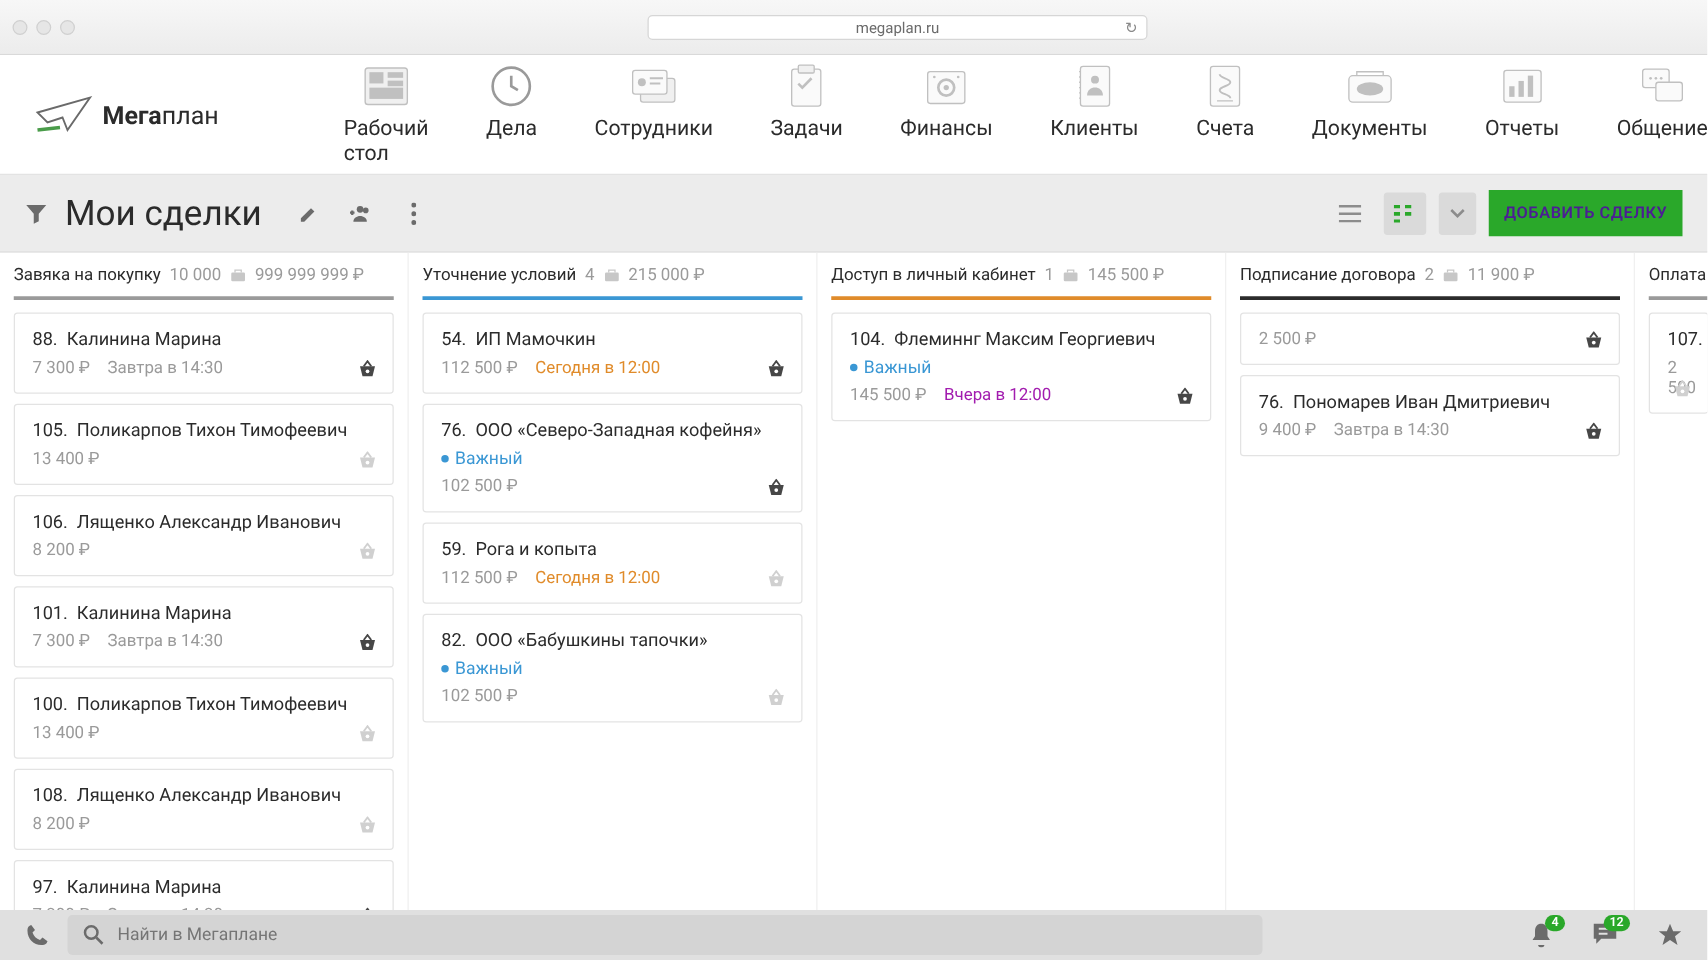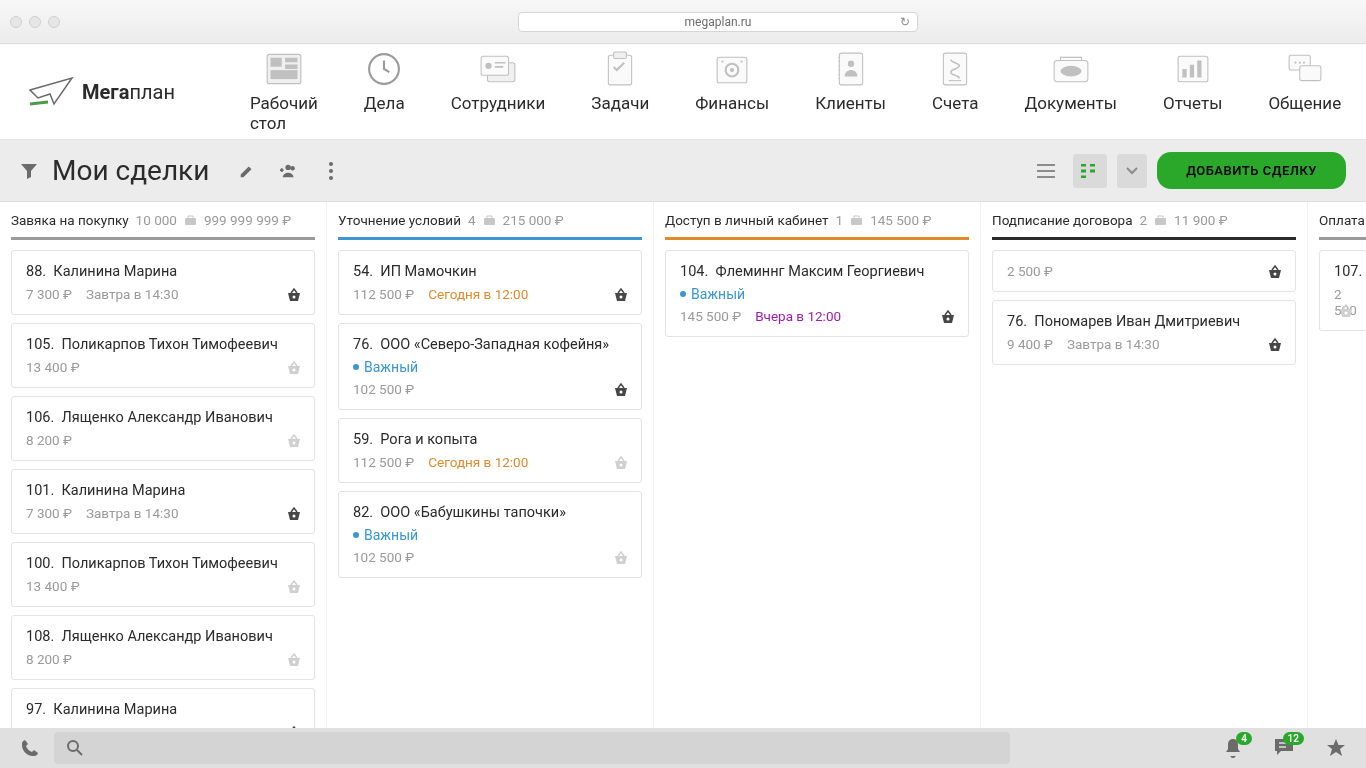--- a/index.html
+++ b/index.html
@@ -4,41 +4,41 @@
 <style>
 *{box-sizing:border-box;margin:0;padding:0;font-family:-apple-system,BlinkMacSystemFont,"Segoe UI",Roboto,Arial,sans-serif}
 body{width:1366px;height:768px;overflow:hidden;background:#fff;position:relative}
 .titlebar{height:44px;background:linear-gradient(#f7f7f7,#ececec);display:flex;align-items:center;padding:0 10px;border-bottom:1px solid #d9d9d9}
 .traffic{display:flex;gap:7px;margin-right:20px}
 .tl{width:12px;height:12px;border-radius:50%;background:#e6e6e6;border:1px solid #d0d0d0}
 .urlbar{flex:1;display:flex;justify-content:center}
 .urlinner{width:400px;height:20px;background:#fff;border:1px solid #d6d6d6;border-radius:4px;display:flex;align-items:center;justify-content:center;font-size:12px;color:#6b6b6b;position:relative}
 .reload{position:absolute;right:7px;color:#8a8a8a}
 .topnav{height:96px;background:#fff;border-bottom:1px solid #e3e3e3;display:flex;align-items:center;padding:0 24px 0 28px}
-.logo{display:flex;align-items:center;gap:6px;margin-right:75px}
+.logo{display:flex;align-items:center;gap:6px;margin-right:100px}
 .logo-icon{width:48px;height:36px;position:relative}
 .logo-text{font-size:20px;font-weight:400;color:#2b2b2b}
 .logo-text b{font-weight:700}
 .navitems{display:flex;gap:46px}
 .navitem{display:flex;flex-direction:column;align-items:center;gap:6px;cursor:pointer;color:#2b2b2b}
 .navitem.active .navicon{color:#3a3a3a}
 .navicon{width:40px;height:36px;display:flex;align-items:center;justify-content:center;color:#c0c0c0}
 .navlabel{font-size:17px}
 .avatar{width:44px;height:44px;border-radius:4px;background:linear-gradient(#c88,#aa6);margin-left:auto}
 .subhead{height:62px;background:#ececec;border-bottom:1px solid #dedede;display:flex;align-items:center;padding:0 20px}
 .filter-icon{width:18px;height:18px;color:#6b6b6b;margin-right:14px}
 .pagetitle{font-size:28px;font-weight:400;color:#2b2b2b}
 .headtools{display:flex;gap:22px;margin-left:28px;color:#6b6b6b}
 .headtool{width:20px;height:20px;cursor:pointer;display:flex;align-items:center;justify-content:center}
 .rightctr{margin-left:auto;display:flex;gap:10px;align-items:center}
 .viewbtn{width:34px;height:34px;display:flex;align-items:center;justify-content:center;cursor:pointer;border-radius:3px}
 .viewbtn.lines{color:#8c8c8c}
 .viewbtn.kanban{background:#dadada;color:#2aa82a}
 .viewbtn.drop{background:#dadada;color:#8c8c8c;width:30px}
-.addbtn{background:#2aa82a;color:#000000;font-size:13px;font-weight:600;letter-spacing:.5px;padding:11px 29px;border:none;border-radius:14px;cursor:pointer}
+.addbtn{background:#2aa82a;color:#4c1d95;font-size:13px;font-weight:600;letter-spacing:.5px;padding:11px 12px;border:none;border-radius:0;cursor:pointer}
 .board{display:flex;gap:0;padding:0;height:540px;overflow:hidden}
 .col{width:327px;flex-shrink:0;padding:10px 11px 0 11px;border-right:1px solid #f0f0f0}
 .col:last-child{width:60px;padding-right:0}
 .colhead{display:flex;align-items:flex-end;gap:7px;font-size:13.5px;color:#2b2b2b;padding-bottom:9px;border-bottom:3px solid;margin-bottom:10px;white-space:nowrap}
 .colhead .cnt,.colhead .amt{color:#9a9a9a}
 .bcicon{width:13px;height:13px;color:#c7c7c7}
 .card{background:#fff;border:1px solid #e3e3e3;border-radius:3px;margin-bottom:8px;padding:12px 14px;position:relative}
 .card-title{font-size:14.5px;color:#2b2b2b;margin-bottom:6px}
 .tag{font-size:14px;color:#3a97d4;margin-bottom:6px;display:flex;align-items:center;gap:5px}
 .tag::before{content:'';width:6px;height:6px;border-radius:50%;background:#3a97d4}
@@ -524,20 +524,21 @@
   <span class="phone-icon">
       <svg viewBox="0 0 20 20" width="20" height="20">
         <path d="M5 2l3 4-2 2c1 3 3 5 6 6l2-2 4 3c-1 3-3 3-5 3-6 0-11-5-11-11 0-2 0-4 3-5z" fill="#6b6b6b"></path>
       </svg>
     </span>
   <div class="search">
     <svg viewBox="0 0 18 18" width="18" height="18">
         <circle cx="7" cy="7" r="5" fill="none" stroke="#6b6b6b" stroke-width="2"></circle>
         <path d="M11 11l5 5" stroke="#6b6b6b" stroke-width="2"></path>
       </svg>
+    <input placeholder="Найти в Мегаплане" style="">
   </div>
   <div class="ftricons">
     <span class="ftricon">
       <svg viewBox="0 0 18 20" width="18" height="20">
           <path d="M9 1c3 0 5 2 5 6v4l2 3H2l2-3V7c0-4 2-6 5-6zm0 19c1.5 0 2.5-1 2.5-2h-5c0 1 1 2 2.5 2z" fill="#6b6b6b"></path>
         </svg>
       <span class="badge">4</span>
     </span>
     <span class="ftricon">
       <svg viewBox="0 0 20 18" width="20" height="18">

